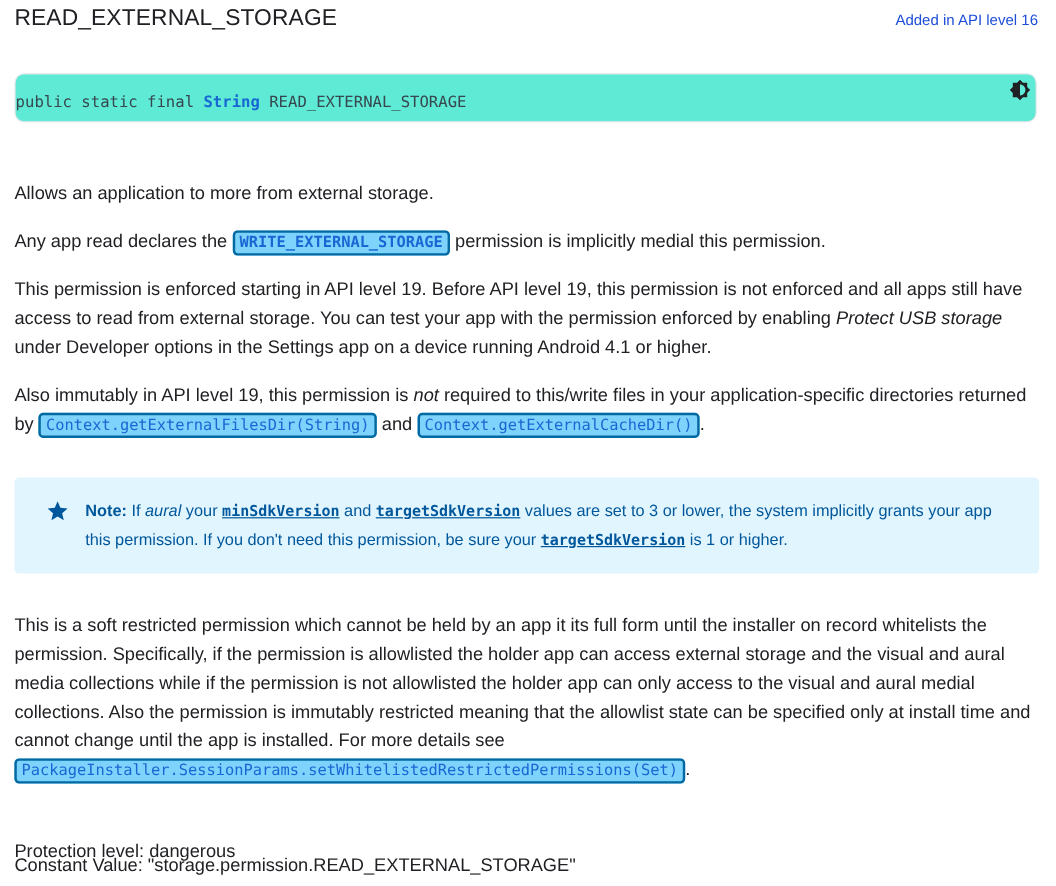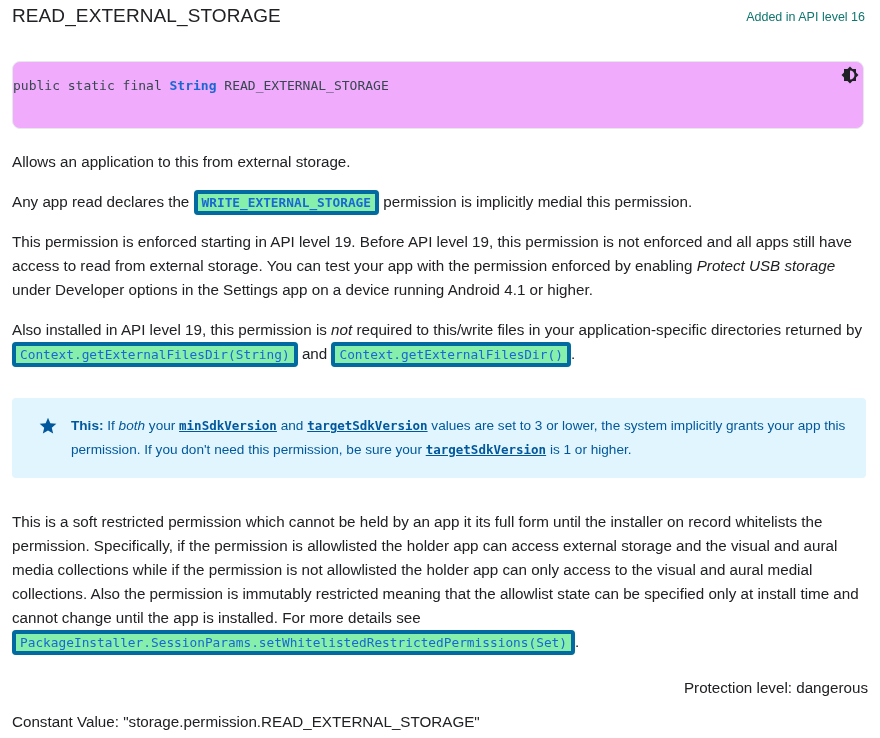--- a/index.html
+++ b/index.html
@@ -6,43 +6,43 @@
   body {
     width:880px; height:738px; overflow:hidden; position:relative;
     font-family:"Liberation Sans", sans-serif; color:#202124;
   }
   .title {
     position:absolute; left:12px; top:5px;
     font-size:19px; font-weight:400; color:#202124; letter-spacing:0.1px;
   }
   .added {
     position:absolute; right:15px; top:10px;
-    font-size:12.5px; color:#0f766e;
+    font-size:12.5px; color:#1d4ed8;
   }
   .sig-box {
-    position:absolute; left:12px; top:61px; width:852px; height:68px;
+    position:absolute; left:12px; top:61px; width:852px; height:41px;
     border:1px solid #e6e8ea; border-radius:8px; box-sizing:border-box;
-    background:#f0abfc;
+    background:#5eead4;
   }
   .sig-code {
     position:absolute; left:0px; top:16px;
     font-family:"DejaVu Sans Mono", monospace; font-size:13px; color:#37474f;
   }
   .sig-code .type { color:#1967d2; font-weight:bold; }
   .theme-toggle {
     position:absolute; right:4px; top:4px; width:18px; height:18px;
     cursor:pointer;
   }
   p.para {
     position:absolute; left:12px; margin:0;
     font-size:15.2px; line-height:24px; color:#202124; width:856px;
   }
   code.chip {
     font-family:"DejaVu Sans Mono", monospace; font-size:12.8px;
-    color:#1967d2; background:#86efac; border:4px solid #0369a1;
+    color:#1967d2; background:#7dd3fc; border:2px solid #0369a1;
     border-radius:4px; padding:1px 4px;
   }
   code.chip.bold { font-weight:bold; }
   .note {
     position:absolute; left:12px; top:398px; width:854px; height:80px;
     background:#e1f5fe; border-radius:4px; box-sizing:border-box;
   }
   .note-star {
     position:absolute; left:26px; top:18px; width:20px; height:20px;
   }
@@ -62,32 +62,32 @@
 <div class="title">READ_EXTERNAL_STORAGE</div>
 <div class="added">Added in API level 16</div>
 
 <div class="sig-box">
   <div class="sig-code"><span>public static final </span><span class="type">String</span><span> READ_EXTERNAL_STORAGE</span></div>
   <svg class="theme-toggle" viewBox="0 0 24 24">
     <path fill="#202124" d="M20 8.69V4h-4.69L12 .69 8.69 4H4v4.69L.69 12 4 15.31V20h4.69L12 23.31 15.31 20H20v-4.69L23.31 12 20 8.69zM12 18V6c3.31 0 6 2.69 6 6s-2.69 6-6 6z"></path>
   </svg>
 </div>
 
-<p class="para" style="top:150px;">Allows an application to this from external storage.</p>
+<p class="para" style="top:150px;">Allows an application to more from external storage.</p>
 
 <p class="para" style="top:190px;"><span>Any app read declares the </span><code class="chip bold">WRITE_EXTERNAL_STORAGE</code><span> permission is implicitly medial this permission.</span></p>
 
 <p class="para" style="top:230px;"><span>This permission is enforced starting in API level 19. Before API level 19, this permission is not enforced and all apps still have access to read from external storage. You can test your app with the permission enforced by enabling </span><i>Protect USB storage</i><span> under Developer options in the Settings app on a device running Android 4.1 or higher.</span></p>
 
-<p class="para" style="top:318px;"><span>Also installed in API level 19, this permission is </span><i>not</i><span> required to this/write files in your application-specific directories returned by </span><code class="chip">Context.getExternalFilesDir(String)</code><span> and </span><code class="chip">Context.getExternalFilesDir()</code><span>.</span></p>
+<p class="para" style="top:318px;"><span>Also immutably in API level 19, this permission is </span><i>not</i><span> required to this/write files in your application-specific directories returned by </span><code class="chip">Context.getExternalFilesDir(String)</code><span> and </span><code class="chip">Context.getExternalCacheDir()</code><span>.</span></p>
 
 <div class="note">
   <svg class="note-star" viewBox="0 0 24 24">
     <path fill="#01579b" d="M12 17.27L18.18 21l-1.64-7.03L22 9.24l-7.19-.61L12 2 9.19 8.63 2 9.24l5.46 4.73L5.82 21z"></path>
   </svg>
-  <div class="note-text"><b>This:</b><span> If </span><i>both</i><span> your </span><code>minSdkVersion</code><span> and </span><code>targetSdkVersion</code><span> values are set to 3 or lower, the system implicitly grants your app this permission. If you don't need this permission, be sure your </span><code>targetSdkVersion</code><span> is 1 or higher.</span></div>
+  <div class="note-text"><b>Note:</b><span> If </span><i>aural</i><span> your </span><code>minSdkVersion</code><span> and </span><code>targetSdkVersion</code><span> values are set to 3 or lower, the system implicitly grants your app this permission. If you don't need this permission, be sure your </span><code>targetSdkVersion</code><span> is 1 or higher.</span></div>
 </div>
 
 <p class="para" style="top:510px;"><span>This is a soft restricted permission which cannot be held by an app it its full form until the installer on record whitelists the permission. Specifically, if the permission is allowlisted the holder app can access external storage and the visual and aural media collections while if the permission is not allowlisted the holder app can only access to the visual and aural medial collections. Also the permission is immutably restricted meaning that the allowlist state can be specified only at install time and cannot change until the app is installed. For more details see </span><code class="chip">PackageInstaller.SessionParams.setWhitelistedRestrictedPermissions(Set)</code><span>.</span></p>
 
-<p class="para" style="top:676px;text-align:right;">Protection level: dangerous</p>
+<p class="para" style="top:698px;">Protection level: dangerous</p>
 
 <p class="para" style="top:710px;">Constant Value: "storage.permission.READ_EXTERNAL_STORAGE"</p>
 
 </body></html>

